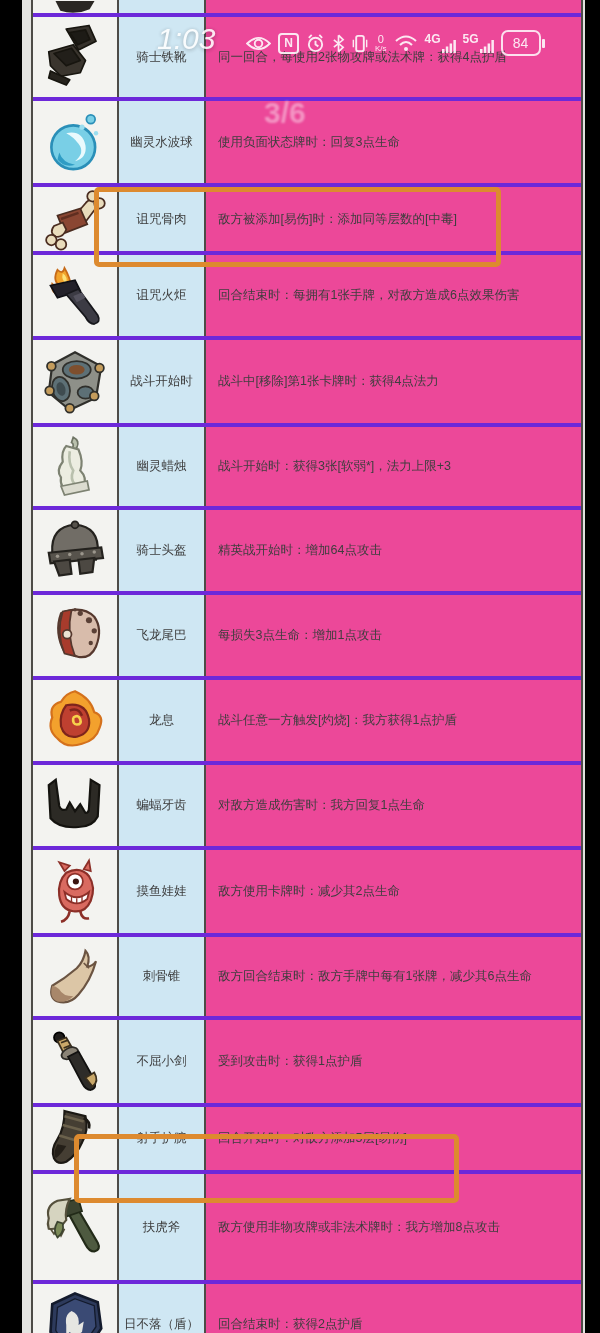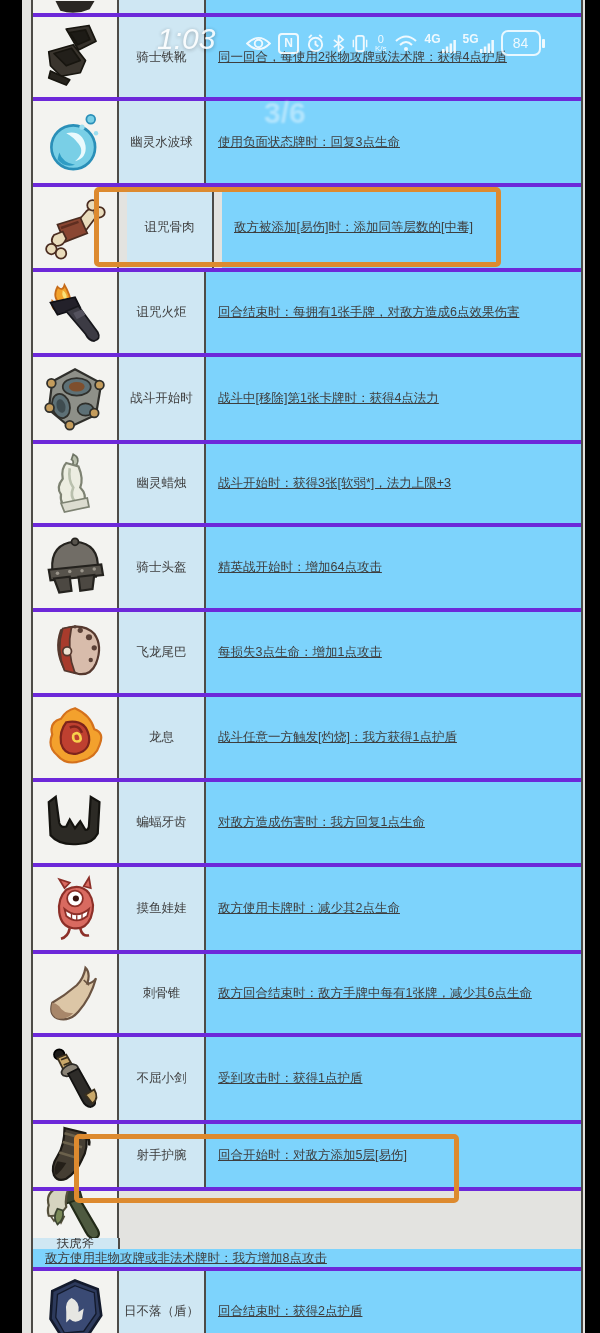--- a/index.html
+++ b/index.html
@@ -10,22 +10,22 @@
   #tbl{position:absolute;left:31px;top:0;width:552px;box-sizing:border-box;
        border-left:2px solid #4d4b47;border-right:2px solid #4d4b47;z-index:2;}
   .row{display:flex;border-top:4px solid #6d28d9;box-sizing:border-box;}
   .prow{height:13px;border-top:none;}
   .cell{box-sizing:border-box;}
   .icell{width:86px;background:#f3f3f0;border-right:2px solid #4d4b47;
          display:flex;align-items:center;justify-content:center;overflow:hidden;}
   .ncell{width:87px;background:var(--namecol,#cfe7f3);border-right:2px solid #4d4b47;
          display:flex;align-items:center;justify-content:center;
          font-size:12.5px;color:#3c3c3c;white-space:nowrap;overflow:hidden;}
-  .dcell{flex:1;background:#7dd3fc;display:flex;align-items:center;
-         font-size:12.5px;color:#3e3e3e;padding:0 21px 0 12px;line-height:1.45;text-decoration:underline;}
+  .dcell{flex:1;background:#ec4899;display:flex;align-items:center;
+         font-size:12.5px;color:#3e3e3e;padding:0 21px 0 12px;line-height:1.45;}
   .prow .icell{align-items:flex-start;}
   .icon{display:flex;width:70px;height:70px;align-items:center;justify-content:center;}
   .icon svg{width:100%;height:100%;}
   
   .hl{position:absolute;box-sizing:border-box;border:5px solid #dd8a2f;border-radius:5px;z-index:5;}
   #hl1{left:94px;top:187px;width:407px;height:80px;}
   #hl2{left:74px;top:1134px;width:385px;height:69px;}
   
   #statusbar{position:absolute;left:0;top:0;width:600px;height:70px;z-index:9;
              color:#fff;opacity:.88;pointer-events:none;}
@@ -92,21 +92,21 @@
               <path d="M22 52 Q26 64 40 66 Q28 70 20 60 Z" fill="#2f9cc4"></path>
               <circle cx="58" cy="14" r="5" fill="#79cfe6" stroke="#2a8fb8" stroke-width="2"></circle>
               <circle cx="48" cy="23" r="3" fill="#9adef0"></circle>
               <circle cx="64" cy="30" r="2.5" fill="#9adef0"></circle>
             </svg>
           </span>
         </div>
         <div class="cell ncell">幽灵水波球</div>
         <div class="cell dcell">使用负面状态牌时：回复3点生命</div>
       </div>
-      <div class="row" style="height: 85px; gap: 8px;">
+      <div class="row" style="height: 68px;">
         <div class="cell icell">
           <span class="icon">
             <svg viewBox="0 0 80 80">
               <g stroke="#4a2c20" stroke-width="2">
                 <path d="M40 36 L52 22 Q56 16 62 20 Q68 24 62 30 L50 46 Z" fill="#e9dcbc"></path>
                 <circle cx="60" cy="14" r="6" fill="#e9dcbc"></circle>
                 <circle cx="68" cy="22" r="6" fill="#e9dcbc"></circle>
                 <path d="M20 36 L46 28 L54 46 L28 56 Z" fill="#8a4632"></path>
                 <path d="M24 40 L44 33" stroke="#5f2e20" stroke-width="3" fill="none"></path>
                 <path d="M30 52 Q26 62 18 60 Q10 56 16 48 L26 44 Z" fill="#e9dcbc"></path>
@@ -287,21 +287,21 @@
               <path d="M28 8 L52 14 Q56 30 48 44 Q42 58 30 66 Q20 70 16 62 Q12 52 20 40 Q28 28 28 8 Z" fill="#453e33" stroke="#1c1914" stroke-width="2.5"></path>
               <path d="M28 14 L50 20 M26 24 L48 30 M22 36 L42 42" stroke="#6b614c" stroke-width="3" fill="none"></path>
               <path d="M30 48 Q24 58 18 62 Q14 56 20 46 Z" fill="#241f18"></path>
               <path d="M50 16 Q58 20 56 28" stroke="#1c1914" stroke-width="3" fill="none"></path>
             </svg>
           </span>
         </div>
         <div class="cell ncell">射手护腕</div>
         <div class="cell dcell">回合开始时：对敌方添加5层[易伤]</div>
       </div>
-      <div class="row" style="height: 80px; flex-direction: column;">
+      <div class="row" style="height: 110px;">
         <div class="cell icell">
           <span class="icon">
             <svg viewBox="0 0 80 80">
               <path d="M30 20 L40 14 L66 58 Q70 66 62 68 Q56 68 52 60 Z" fill="#4e5a40" stroke="#222a18" stroke-width="2.5"></path>
               <path d="M26 12 L44 8 L48 22 L30 28 Z" fill="#3c4430" stroke="#222a18" stroke-width="2"></path>
               <path d="M10 30 Q6 16 20 10 L34 8 Q28 20 30 32 Q22 44 10 42 Q8 36 10 30 Z" fill="#d6d4c0" stroke="#55503c" stroke-width="2.5"></path>
               <path d="M12 42 L16 48 L20 42 L24 50 L28 42" stroke="#55503c" stroke-width="2" fill="none"></path>
               <path d="M20 34 Q14 44 20 52 Q28 46 26 36 Z" fill="#7b8a58" stroke="#3c4430" stroke-width="2"></path>
             </svg>
           </span>

